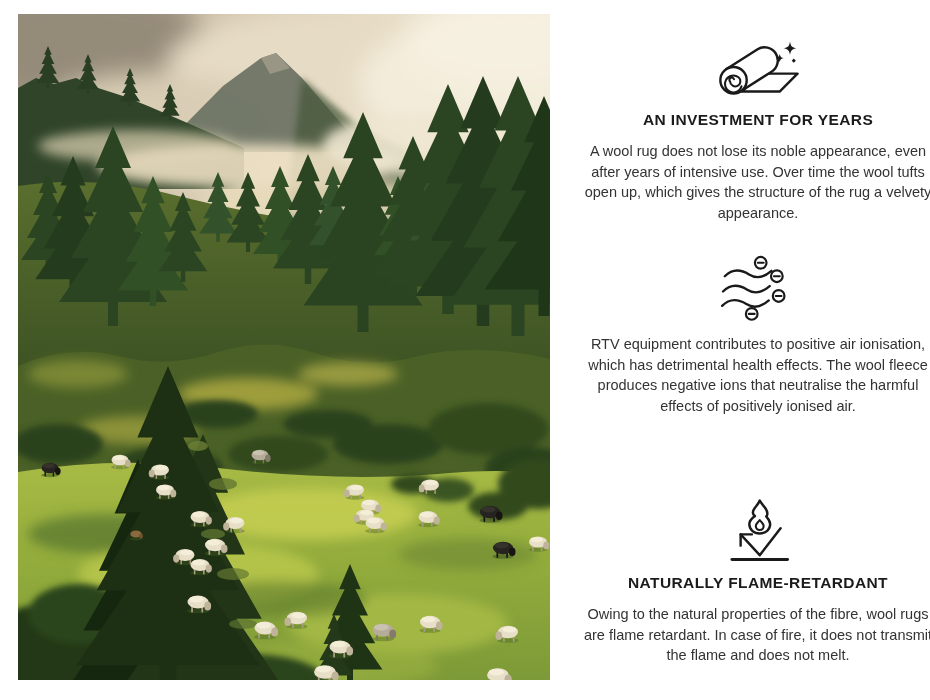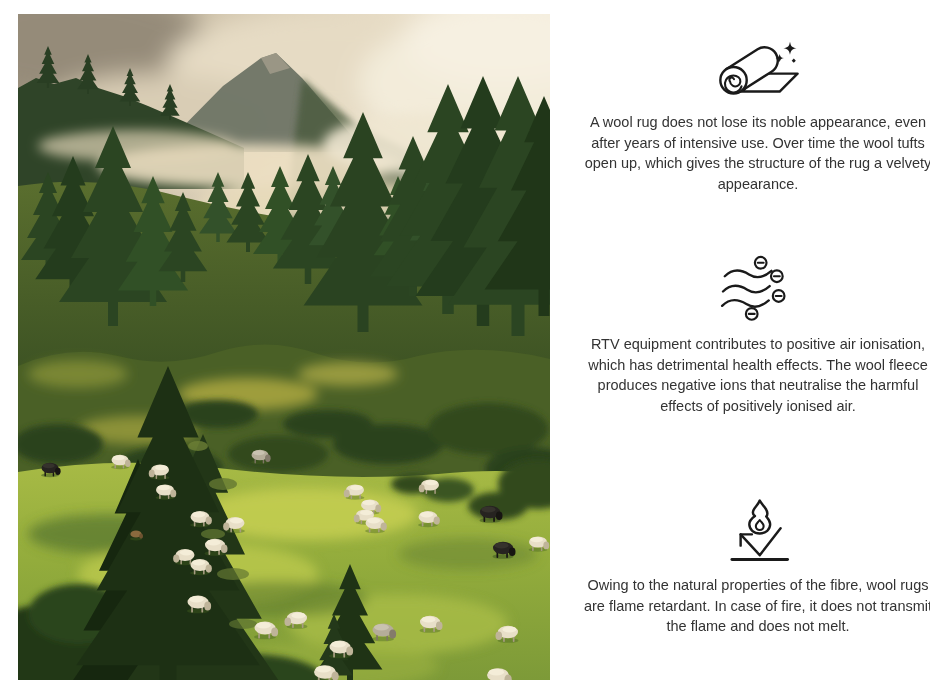--- a/index.html
+++ b/index.html
@@ -241,20 +241,21 @@
         <path d="M16.6,35.1 L49.6,14.1 A14,14 0 0 1 64.4,37.9 L31.4,58.9" fill="#ffffff"></path>
         <circle cx="24" cy="47" r="14" fill="#ffffff"></circle>
         <path d="M24.5,46 a2.5,2.5 0 1 0 -4.2,2.4 a5.5,5.5 0 1 0 9,-4.6 a9,9 0 1 0 3.2,9.6" stroke-width="2.2"></path>
         <g fill="#1a1a1a" stroke="none">
           <path d="M84,6 C85,11 86,12 91,13 C86,14 85,15 84,20 C83,15 82,14 77,13 C82,12 83,11 84,6 Z"></path>
           <path d="M73,19 C73.7,22 74.5,22.8 77.5,23.5 C74.5,24.2 73.7,25 73,28 C72.3,25 71.5,24.2 68.5,23.5 C71.5,22.8 72.3,22 73,19 Z"></path>
           <path d="M88,24 l2.2,2.2 l-2.2,2.2 l-2.2,-2.2 Z"></path>
         </g>
       </svg>
     </div>
+    <h3>AN INVESTMENT FOR YEARS</h3>
     <p>A wool rug does not lose its noble appearance, even after years of intensive use. Over time the wool tufts open up, which gives the structure of the rug a velvety appearance.</p>
   </div>
 
   <div class="feature f2">
     <div class="icon-box">
       <svg width="92" height="70" viewBox="0 0 100 78" fill="none" stroke="#1a1a1a" stroke-width="2.6" stroke-linecap="round">
         <path d="M13,27 C22,18 32,20 40,25 C48,30 57,28 65,21"></path>
         <path d="M11,44 C20,35 30,37 38,42 C46,47 55,45 63,38"></path>
         <path d="M10,60 C19,51 29,53 37,58 C45,63 54,61 62,54"></path>
         <g stroke-width="2.4">
@@ -275,16 +276,17 @@
   <div class="feature f3">
     <div class="icon-box">
       <svg width="92" height="66" viewBox="0 0 100 76" fill="none" stroke="#1a1a1a" stroke-width="2.8" stroke-linecap="round" stroke-linejoin="round">
         <path d="M52,4 C50.5,9 46,11.5 44.5,16 C43.5,19 45,21 46.5,22 C43,24.5 40,27 40,31.5 C40,37.5 45,42 52,42 C59,42 64,37.5 64,31.5 C64,27.5 61.5,25 59.5,22.5 C61.5,20 61,16.5 58.5,13 C56.5,10 53.5,7 52,4 Z"></path>
         <path d="M52,26.5 C50,29.5 47.5,30.5 47.5,33.5 C47.5,36.2 49.5,38 52,38 C54.5,38 56.5,36.2 56.5,33.5 C56.5,30.5 54,29.5 52,26.5 Z" stroke-width="2.4"></path>
         <path d="M76,36 L52,67 L30,43"></path>
         <path d="M30,56 L30,43 L43,43"></path>
         <path d="M20,72 L84,72" stroke-width="3.4"></path>
       </svg>
     </div>
+    <h3>NATURALLY FLAME-RETARDANT</h3>
     <p>Owing to the natural properties of the fibre, wool rugs are flame retardant. In case of fire, it does not transmit the flame and does not melt.</p>
   </div>
 
 </div>
 
 </body></html>

